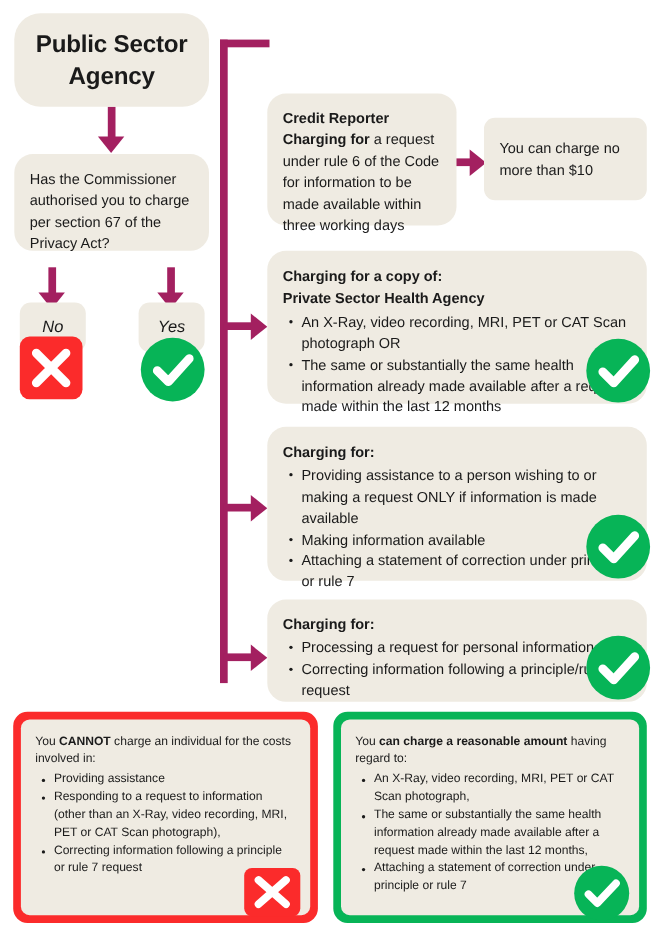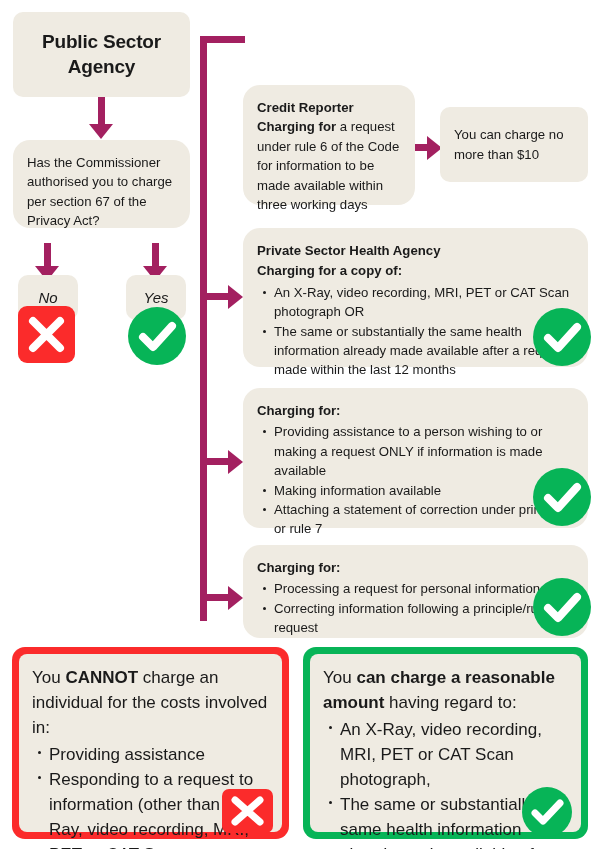--- a/index.html
+++ b/index.html
@@ -16,23 +16,24 @@
   .box{
     position:absolute;
     background:#EFEBE2;
     border-radius:10px;
     box-sizing:border-box;
   }
   .hdr{
     display:flex;align-items:center;justify-content:center;
     text-align:center;
     font-weight:bold;
-    font-size:19px;
+    font-size:22px;
     line-height:1.28;
     letter-spacing:-0.2px;
+    border-radius:24px;
   }
   .body-text{
     font-size:13.2px;
     line-height:1.47;
   }
   .pad{padding:13px 14px 12px 14px;border-radius:17px;}
 
   
   .ln{position:absolute;background:#A32060;}
   .vline{width:7px;}
@@ -97,21 +98,21 @@
     border-radius:13px;
     box-sizing:border-box;
     padding:7px;
   }
   .callout .inner{
     width:100%;height:100%;
     background:#EFEBE2;
     border-radius:8px;
     box-sizing:border-box;
     padding:12px 13px;
-    font-size:17px;
+    font-size:11px;
     line-height:1.47;
     position:relative;
   }
   .callout.red{background:#FB2B2B;}
   .callout.green{background:#07B457;}
 
   
   .ynbox{
     display:flex;align-items:center;justify-content:center;
     font-size:15px;
@@ -180,24 +181,24 @@
       <b>Credit Reporter Charging for</b><span> a request under rule 6 of the Code for information to be made available within three working days</span>
     </span>
   </div>
 
   <div class="box body-text" style="left:440px;top:107px;width:148px;height:75px;display:flex;align-items:center;padding:0 14px;">
     <span>You can charge no more than $10</span>
   </div>
 
   <div class="box body-text pad" style="left:243px;top:228px;width:345px;height:139px;">
     <div class="lead">
+      <b>Charging for a copy of:</b>
+    </div>
+    <div class="lead">
       <b>Private Sector Health Agency</b>
-    </div>
-    <div class="lead">
-      <b>Charging for a copy of:</b>
     </div>
     <ul class="bl">
       <li>An X-Ray, video recording, MRI, PET or CAT Scan photograph OR</li>
       <li>The same or substantially the same health information already made available after a request made within the last 12 months</li>
     </ul>
   </div>
   <div class="tick" style="left:533px;top:308px;width:58px;height:58px;">
     <svg viewBox="0 0 58 58" aria-hidden="true">
       <path d="M15 30 L25 40 L44 19" fill="none" stroke="#ffffff" stroke-width="8" stroke-linecap="round" stroke-linejoin="round"></path>
     </svg>

